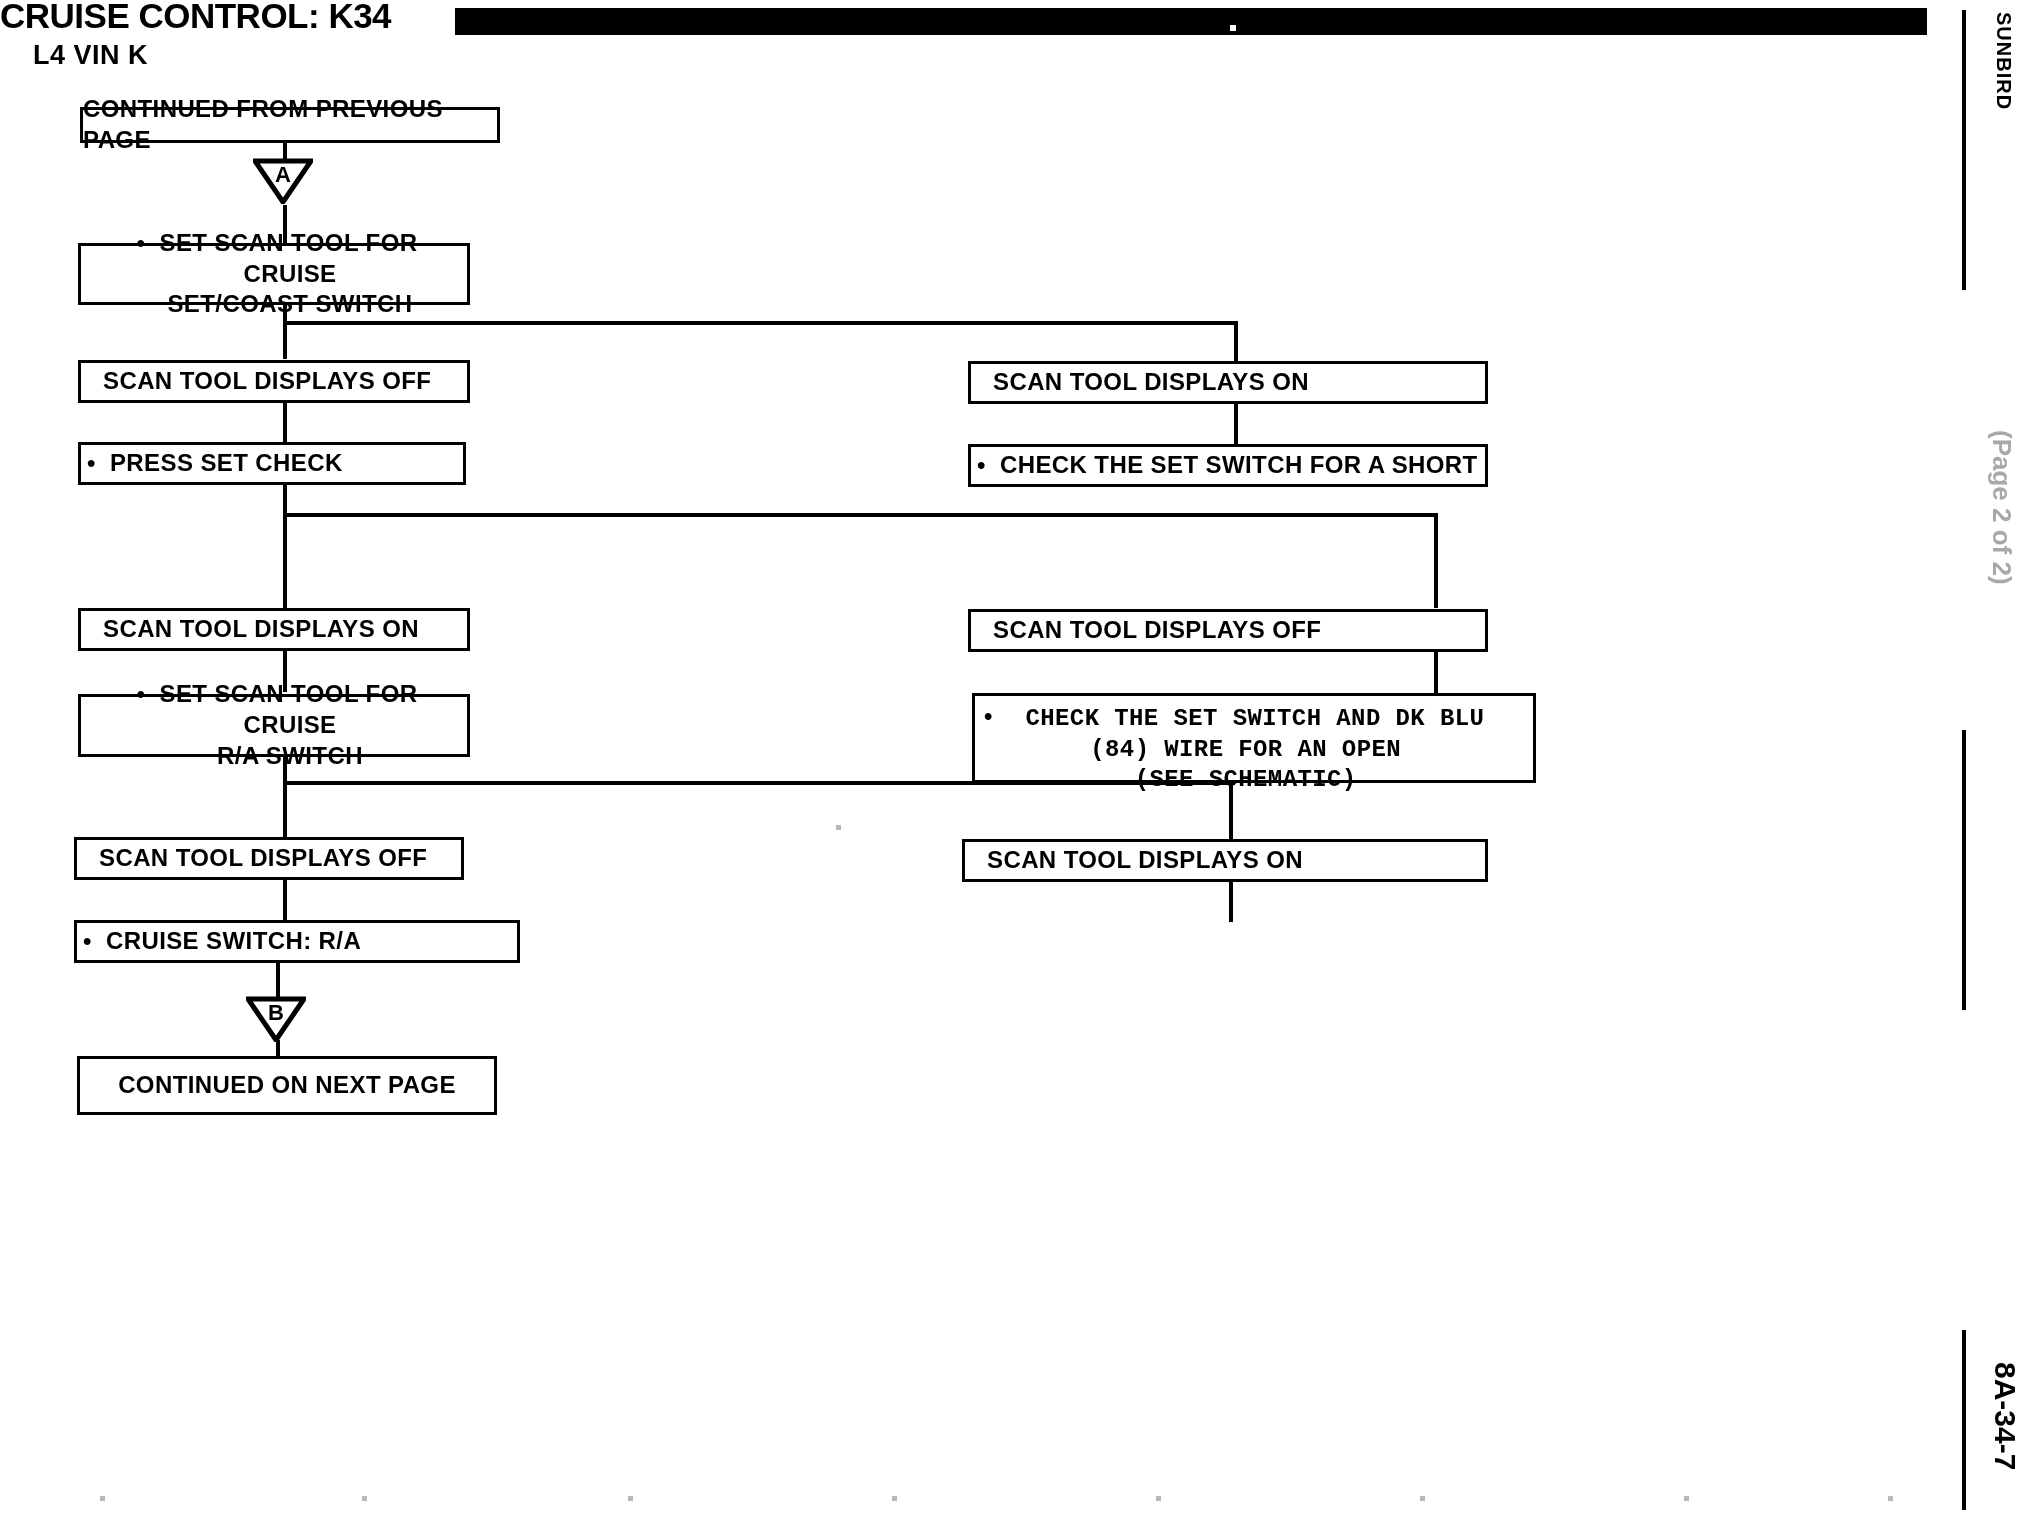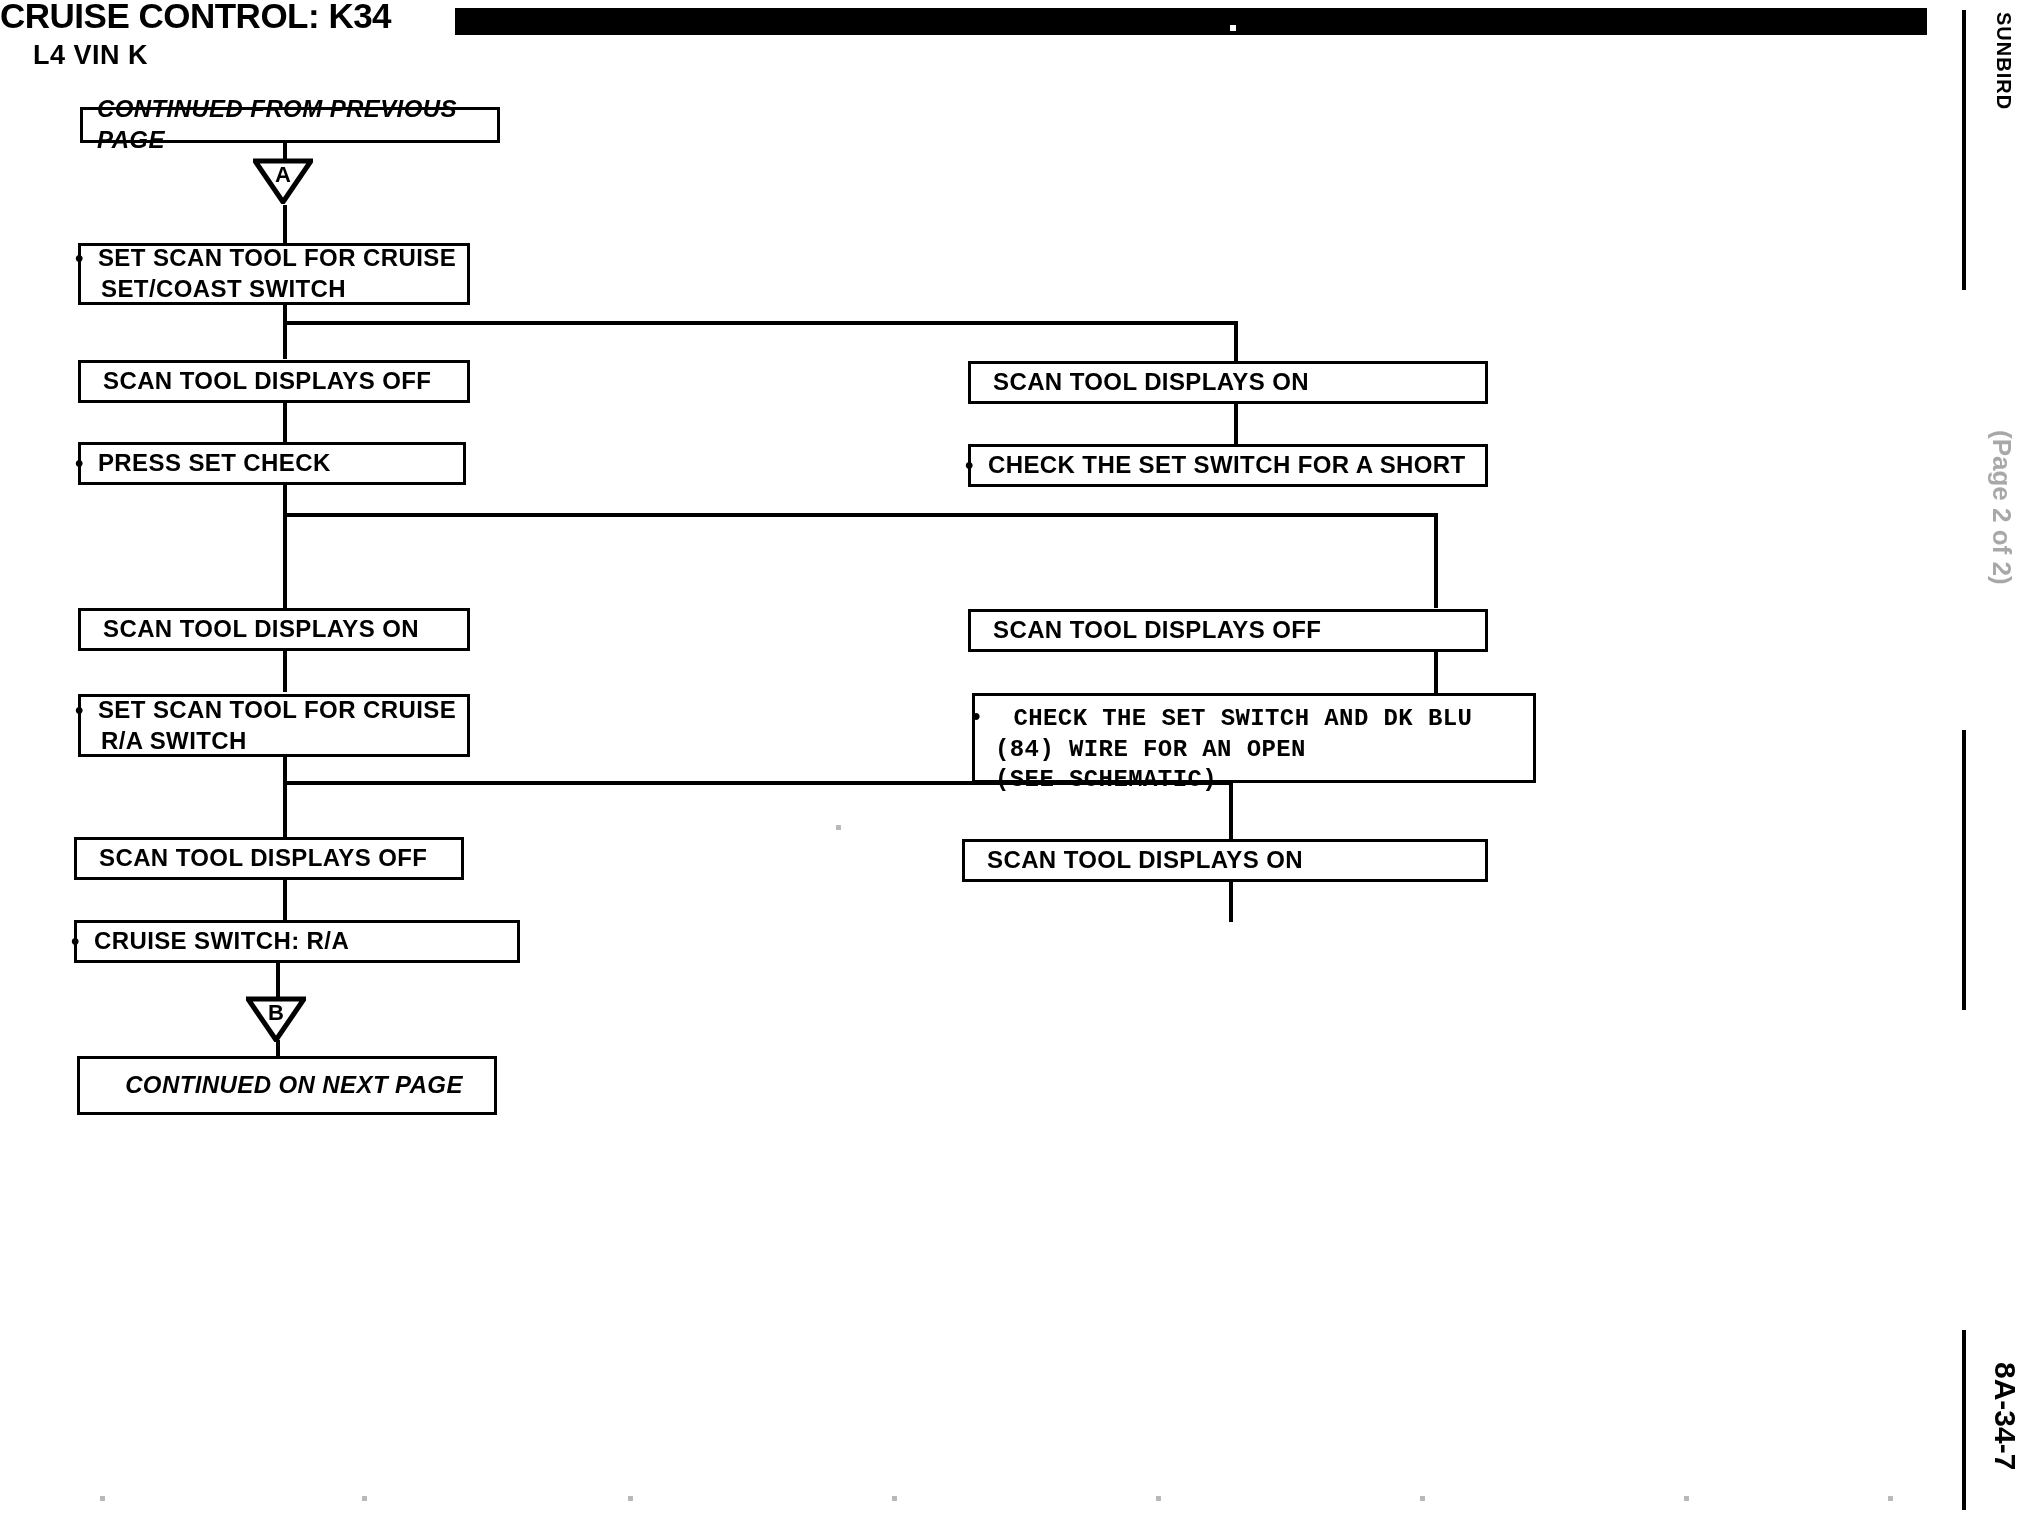--- a/index.html
+++ b/index.html
@@ -56,23 +56,23 @@
   .box{
     position:absolute;border:3px solid #000;background:#fff;
     box-sizing:border-box;
     display:flex;align-items:center;
   }
   .box .txt{
     font-size:24px;font-weight:bold;letter-spacing:0.4px;line-height:1.28;
     white-space:pre-line;
   }
   .box.pad-plain .txt{padding-left:22px;text-align:center;}
-  .box.pad-bullet .txt{padding-left:20px;text-indent:-26px;}
+  .box.pad-bullet .txt{padding-left:32px;text-indent:-26px;text-align:center;}
   .box.center{justify-content:center;}
-  .box.center .txt{padding-left:14px;text-indent:0;font-style:italic;}
+  .box.center .txt{padding-left:0;text-indent:0;}
 
   
   .ln{position:absolute;background:#000;}
   .ln-v{width:4px;}
   .ln-h{height:4px;}
 
   
   .tri{
     position:absolute;width:60px;height:46px;
   }

